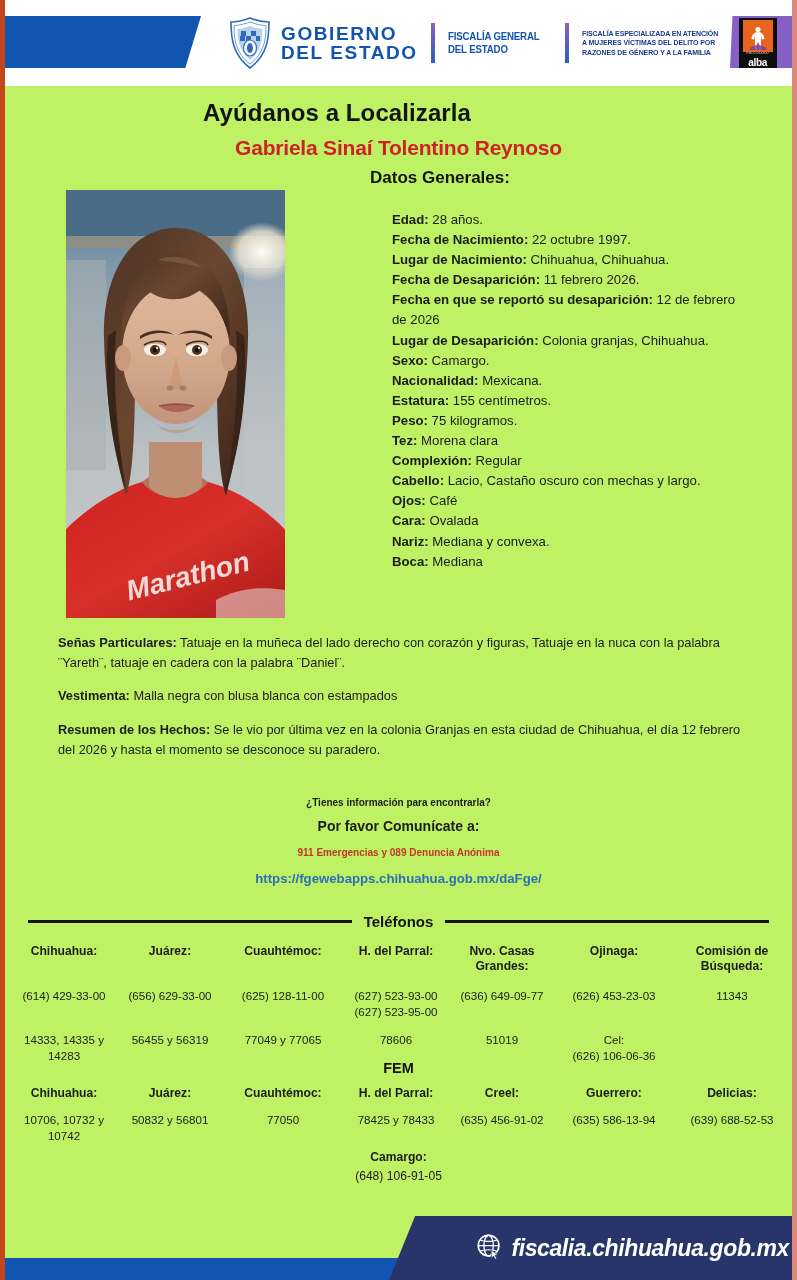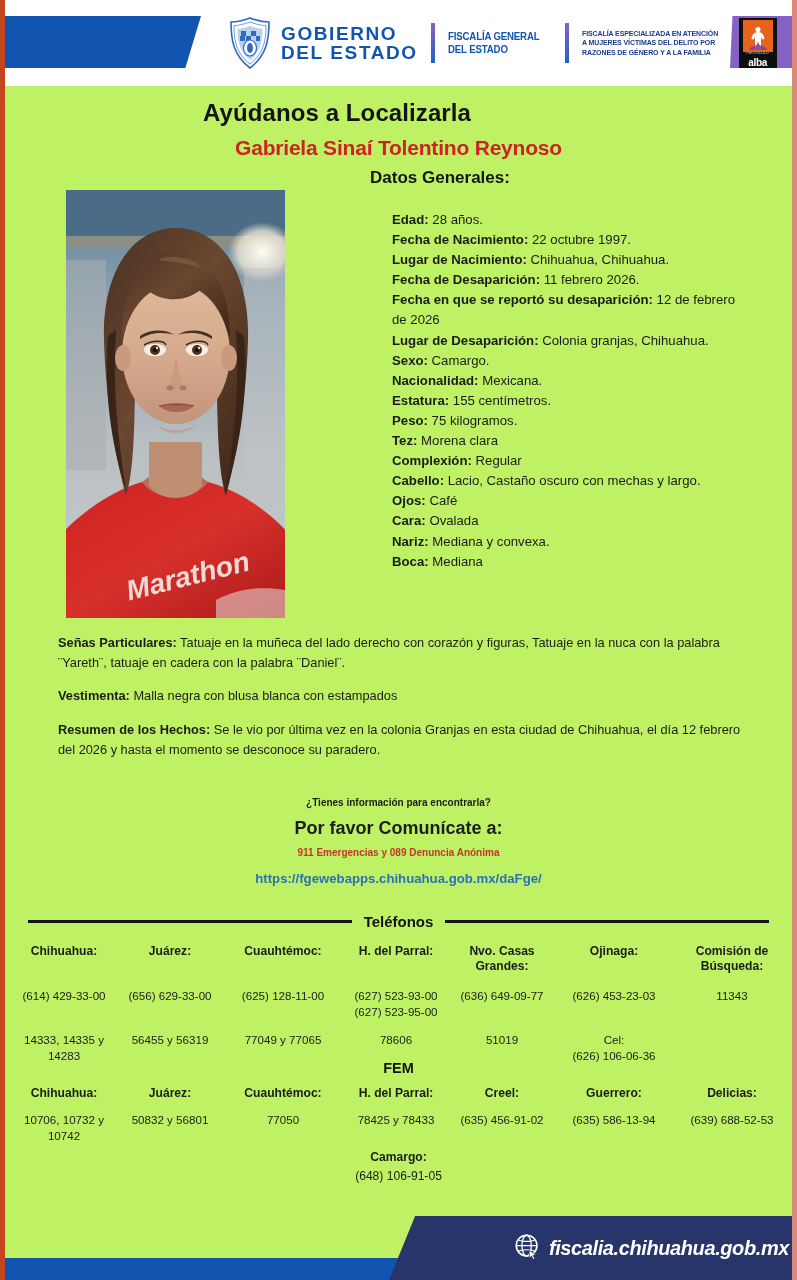--- a/index.html
+++ b/index.html
@@ -214,21 +214,21 @@
     text-align: center;
   }
   .c-q {
     top: 797px;
     font-size: 10px;
     font-weight: 700;
     color: #1c1c1c;
   }
   .c-p {
     top: 818px;
-    font-size: 18px;
+    font-size: 14px;
     font-weight: 700;
     color: #1c1c1c;
   }
   .c-911 {
     top: 847px;
     font-size: 10px;
     font-weight: 700;
     color: #c0392b;
   }
   .c-url {
@@ -331,21 +331,21 @@
     left: 0; top: 0;
     width: 408px; height: 64px;
     display: flex;
     align-items: center;
     justify-content: flex-end;
     gap: 8px;
     padding-right: 8px;
   }
   .footer-url {
     color: #ffffff;
-    font-size: 20px;
+    font-size: 23px;
     font-weight: 700;
     font-style: italic;
     letter-spacing: -0.4px;
     white-space: nowrap;
   }
   .globe-icon { flex: 0 0 auto; }
   .footer-blue {
     position: absolute;
     left: 5px; bottom: 0;
     width: 424px; height: 22px;

